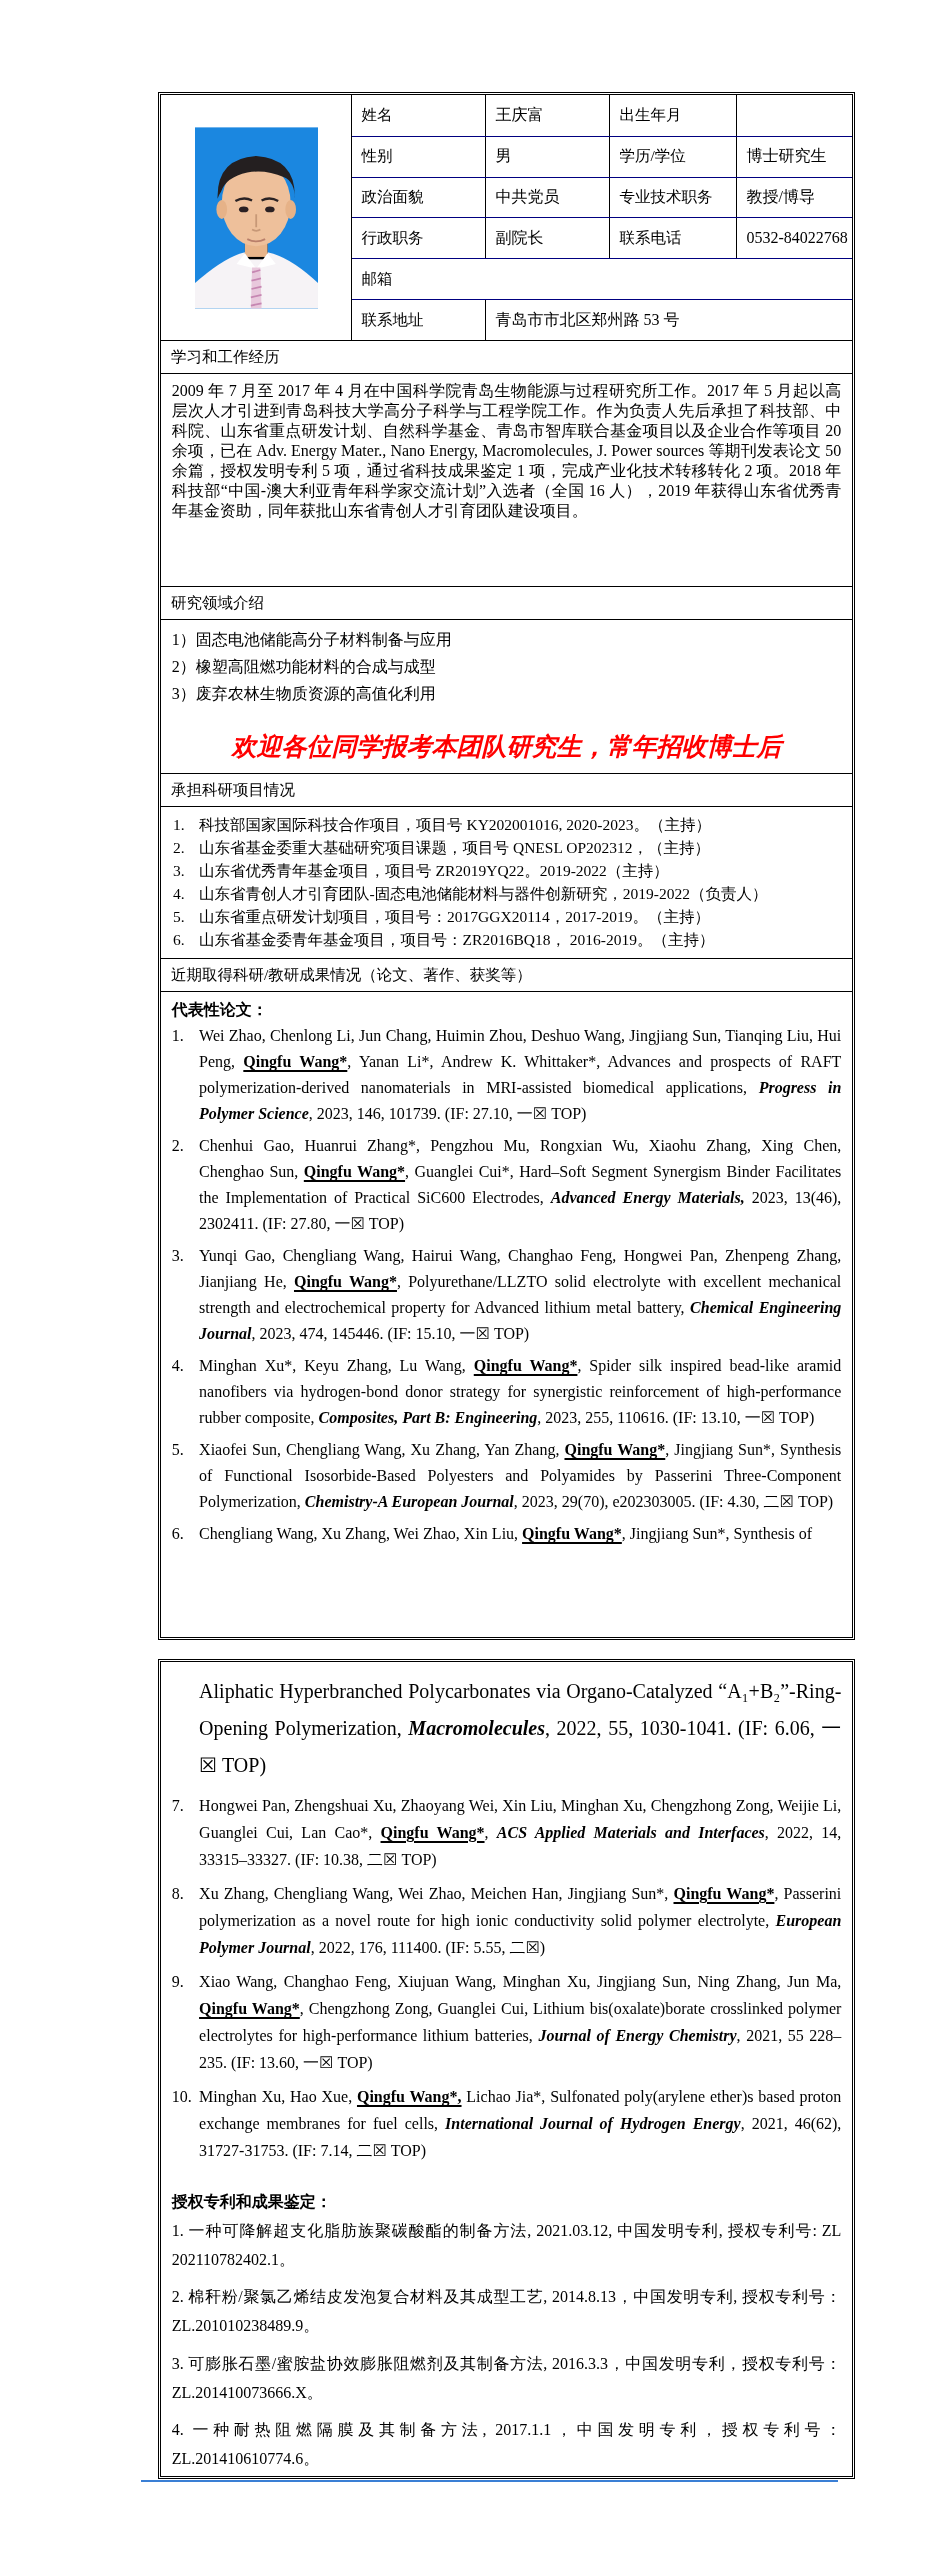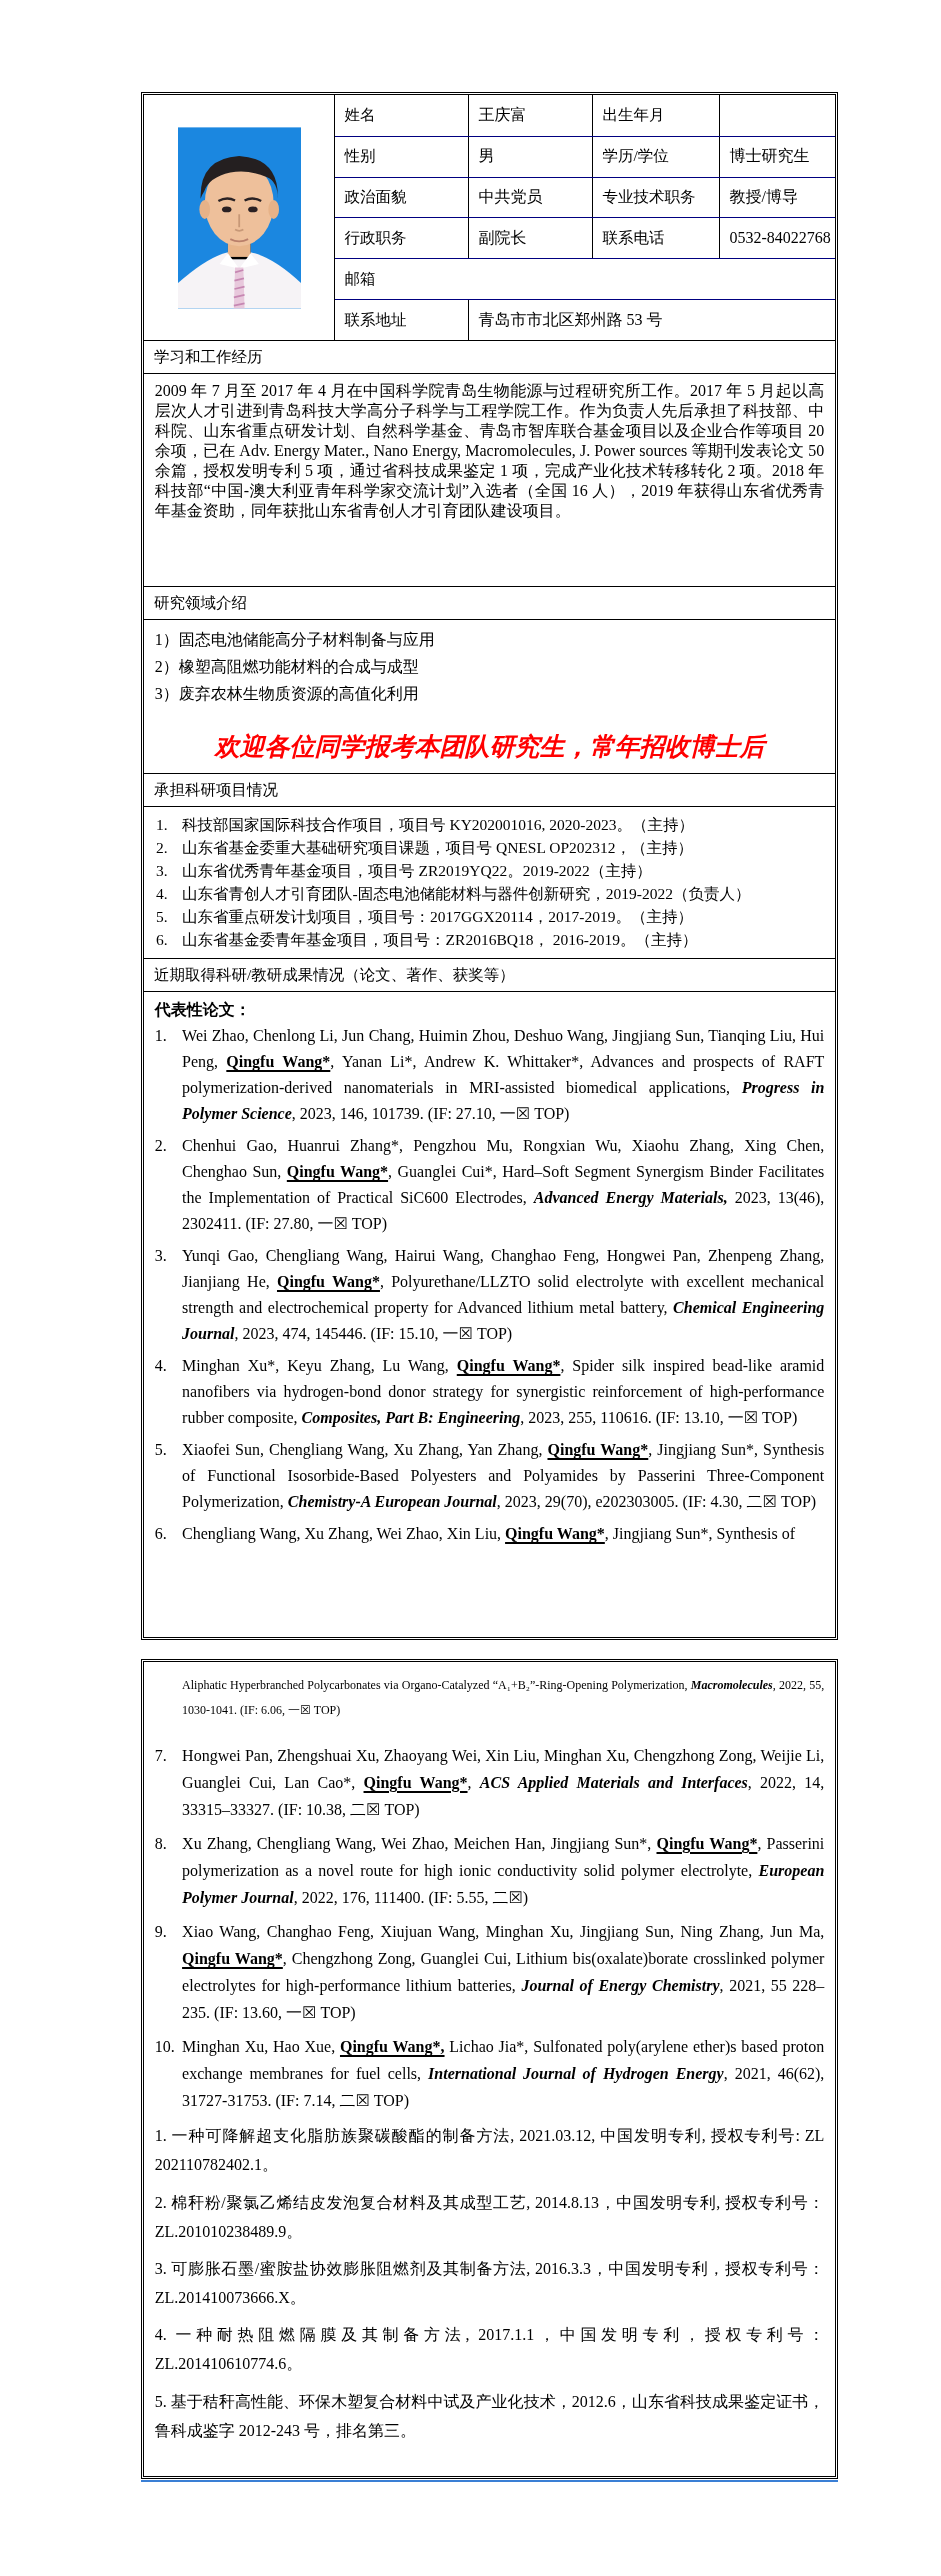--- a/index.html
+++ b/index.html
@@ -1,18 +1,18 @@
 <!DOCTYPE html>
 <html lang="zh" style="font-size:9.5px"><head>
 <meta charset="utf-8">
 <style>
   html,body{margin:0;padding:0;background:#ffffff;}
   .canvas{position:relative;width:942px;height:2576px;background:#fff;
           font-family:"Liberation Serif","DejaVu Serif",serif;color:#000;}
-  .page{position:absolute;left:141px;width:697px;border:3px double #000;
+  .page{position:absolute;left:158px;width:697px;border:3px double #000;
         box-sizing:border-box;background:#fff;overflow:hidden;}
   .page1{top:92px;height:1548px;}
   .page2{top:1659px;height:820px;padding:10.7px 10.7px 0 10.7px;}
   .blue-rule{position:absolute;left:141px;width:697px;height:1.8px;background:#3a7fd5;top:2480px;}
 
   
   .info-table{display:flex;height:245px;}
   .photo-cell{width:190px;border-right:1.2px solid #000;display:flex;align-items:center;justify-content:center;}
   .info-rows{flex:1;display:grid;grid-template-rows:repeat(6,1fr);}
   .irow{display:grid;grid-template-columns:125px 124px 127px 1fr;}
@@ -33,21 +33,21 @@
   .announce{margin-top:27.4px;text-align:center;color:#ff0000;font-weight:bold;
             font-style:italic;font-size:25px;line-height:26px;}
   .projects{height:151px;box-sizing:border-box;padding:6px 10.7px 0 10.7px;font-size:15.5px;}
   .pitem{position:relative;padding-left:27.4px;line-height:23px;}
   .pitem .num{position:absolute;left:1.2px;}
 
   .papers{height:646px;box-sizing:border-box;padding:5.4px 10.7px 0 10.7px;font-size:16px;}
   .papers-label,.patents-label{font-weight:bold;line-height:26px;}
   .paper{position:relative;padding-left:27.4px;line-height:26px;margin-bottom:6px;text-align:justify;}
   .paper .num{position:absolute;left:0;top:0;}
-  .cont{padding-left:27.4px;line-height:25px;text-align:justify;font-size:12px;margin-bottom:19px;}
+  .cont{padding-left:27.4px;line-height:37px;text-align:justify;font-size:20px;margin-bottom:8px;}
   .page2 .paper{line-height:27px;margin-bottom:7.2px;font-size:16px;}
   .patents-label{margin-top:22.7px;font-size:16px;line-height:29px;}
   .patent{font-size:16px;line-height:29px;margin-bottom:8.3px;text-align:justify;}
 
   .sb{font-weight:bold;}
   .si{font-style:italic;}
   .su{text-decoration:underline;text-decoration-thickness:1.8px;text-underline-offset:3px;}
 </style>
 </head>
 <body>
@@ -165,20 +165,21 @@
     </div>
   </div>
 
   <div class="page page2">
     <div class="cont"><span>Aliphatic Hyperbranched Polycarbonates via Organo-Catalyzed “A₁+B₂”-Ring-Opening Polymerization, </span><span class="sb si">Macromolecules</span><span>, 2022, 55, 1030-1041. (IF: 6.06, 一☒ TOP)</span></div>
     <div class="paper"><span class="num">7.</span><span><span>Hongwei Pan, Zhengshuai Xu, Zhaoyang Wei, Xin Liu, Minghan Xu, Chengzhong Zong, Weijie Li, Guanglei Cui, Lan Cao*, </span><span class="sb su">Qingfu Wang*</span><span>, </span><span class="sb si">ACS Applied Materials and Interfaces</span><span>, 2022, 14, 33315–33327. (IF: 10.38, 二☒ TOP)</span></span></div>
     <div class="paper"><span class="num">8.</span><span><span>Xu Zhang, Chengliang Wang, Wei Zhao, Meichen Han, Jingjiang Sun*, </span><span class="sb su">Qingfu Wang*</span><span>, Passerini polymerization as a novel route for high ionic conductivity solid polymer electrolyte, </span><span class="sb si">European Polymer Journal</span><span>, 2022, 176, 111400. (IF: 5.55, 二☒)</span></span></div>
     <div class="paper"><span class="num">9.</span><span><span>Xiao Wang, Changhao Feng, Xiujuan Wang, Minghan Xu, Jingjiang Sun, Ning Zhang, Jun Ma, </span><span class="sb su">Qingfu Wang*</span><span>, Chengzhong Zong, Guanglei Cui, Lithium bis(oxalate)borate crosslinked polymer electrolytes for high-performance lithium batteries, </span><span class="sb si">Journal of Energy Chemistry</span><span>, 2021, 55 228–235. (IF: 13.60, 一☒ TOP)</span></span></div>
     <div class="paper"><span class="num">10.</span><span><span>Minghan Xu, Hao Xue, </span><span class="sb su">Qingfu Wang*,</span><span> Lichao Jia*, Sulfonated poly(arylene ether)s based proton exchange membranes for fuel cells, </span><span class="sb si">International Journal of Hydrogen Energy</span><span>, 2021, 46(62), 31727-31753. (IF: 7.14, 二☒ TOP)</span></span></div>
 
+    <div class="patents-label">授权专利和成果鉴定：</div>
     <div class="patent">1. 一种可降解超支化脂肪族聚碳酸酯的制备方法, 2021.03.12, 中国发明专利, 授权专利号: ZL 202110782402.1。</div>
     <div class="patent">2. 棉秆粉/聚氯乙烯结皮发泡复合材料及其成型工艺, 2014.8.13，中国发明专利, 授权专利号：ZL.201010238489.9。</div>
     <div class="patent">3. 可膨胀石墨/蜜胺盐协效膨胀阻燃剂及其制备方法, 2016.3.3，中国发明专利，授权专利号：ZL.201410073666.X。</div>
     <div class="patent">4. 一种耐热阻燃隔膜及其制备方法, 2017.1.1，中国发明专利，授权专利号：ZL.201410610774.6。</div>
     <div class="patent">5. 基于秸秆高性能、环保木塑复合材料中试及产业化技术，2012.6，山东省科技成果鉴定证书，鲁科成鉴字 2012-243 号，排名第三。</div>
   </div>
 
   <div class="blue-rule"></div>
 </div>
 

